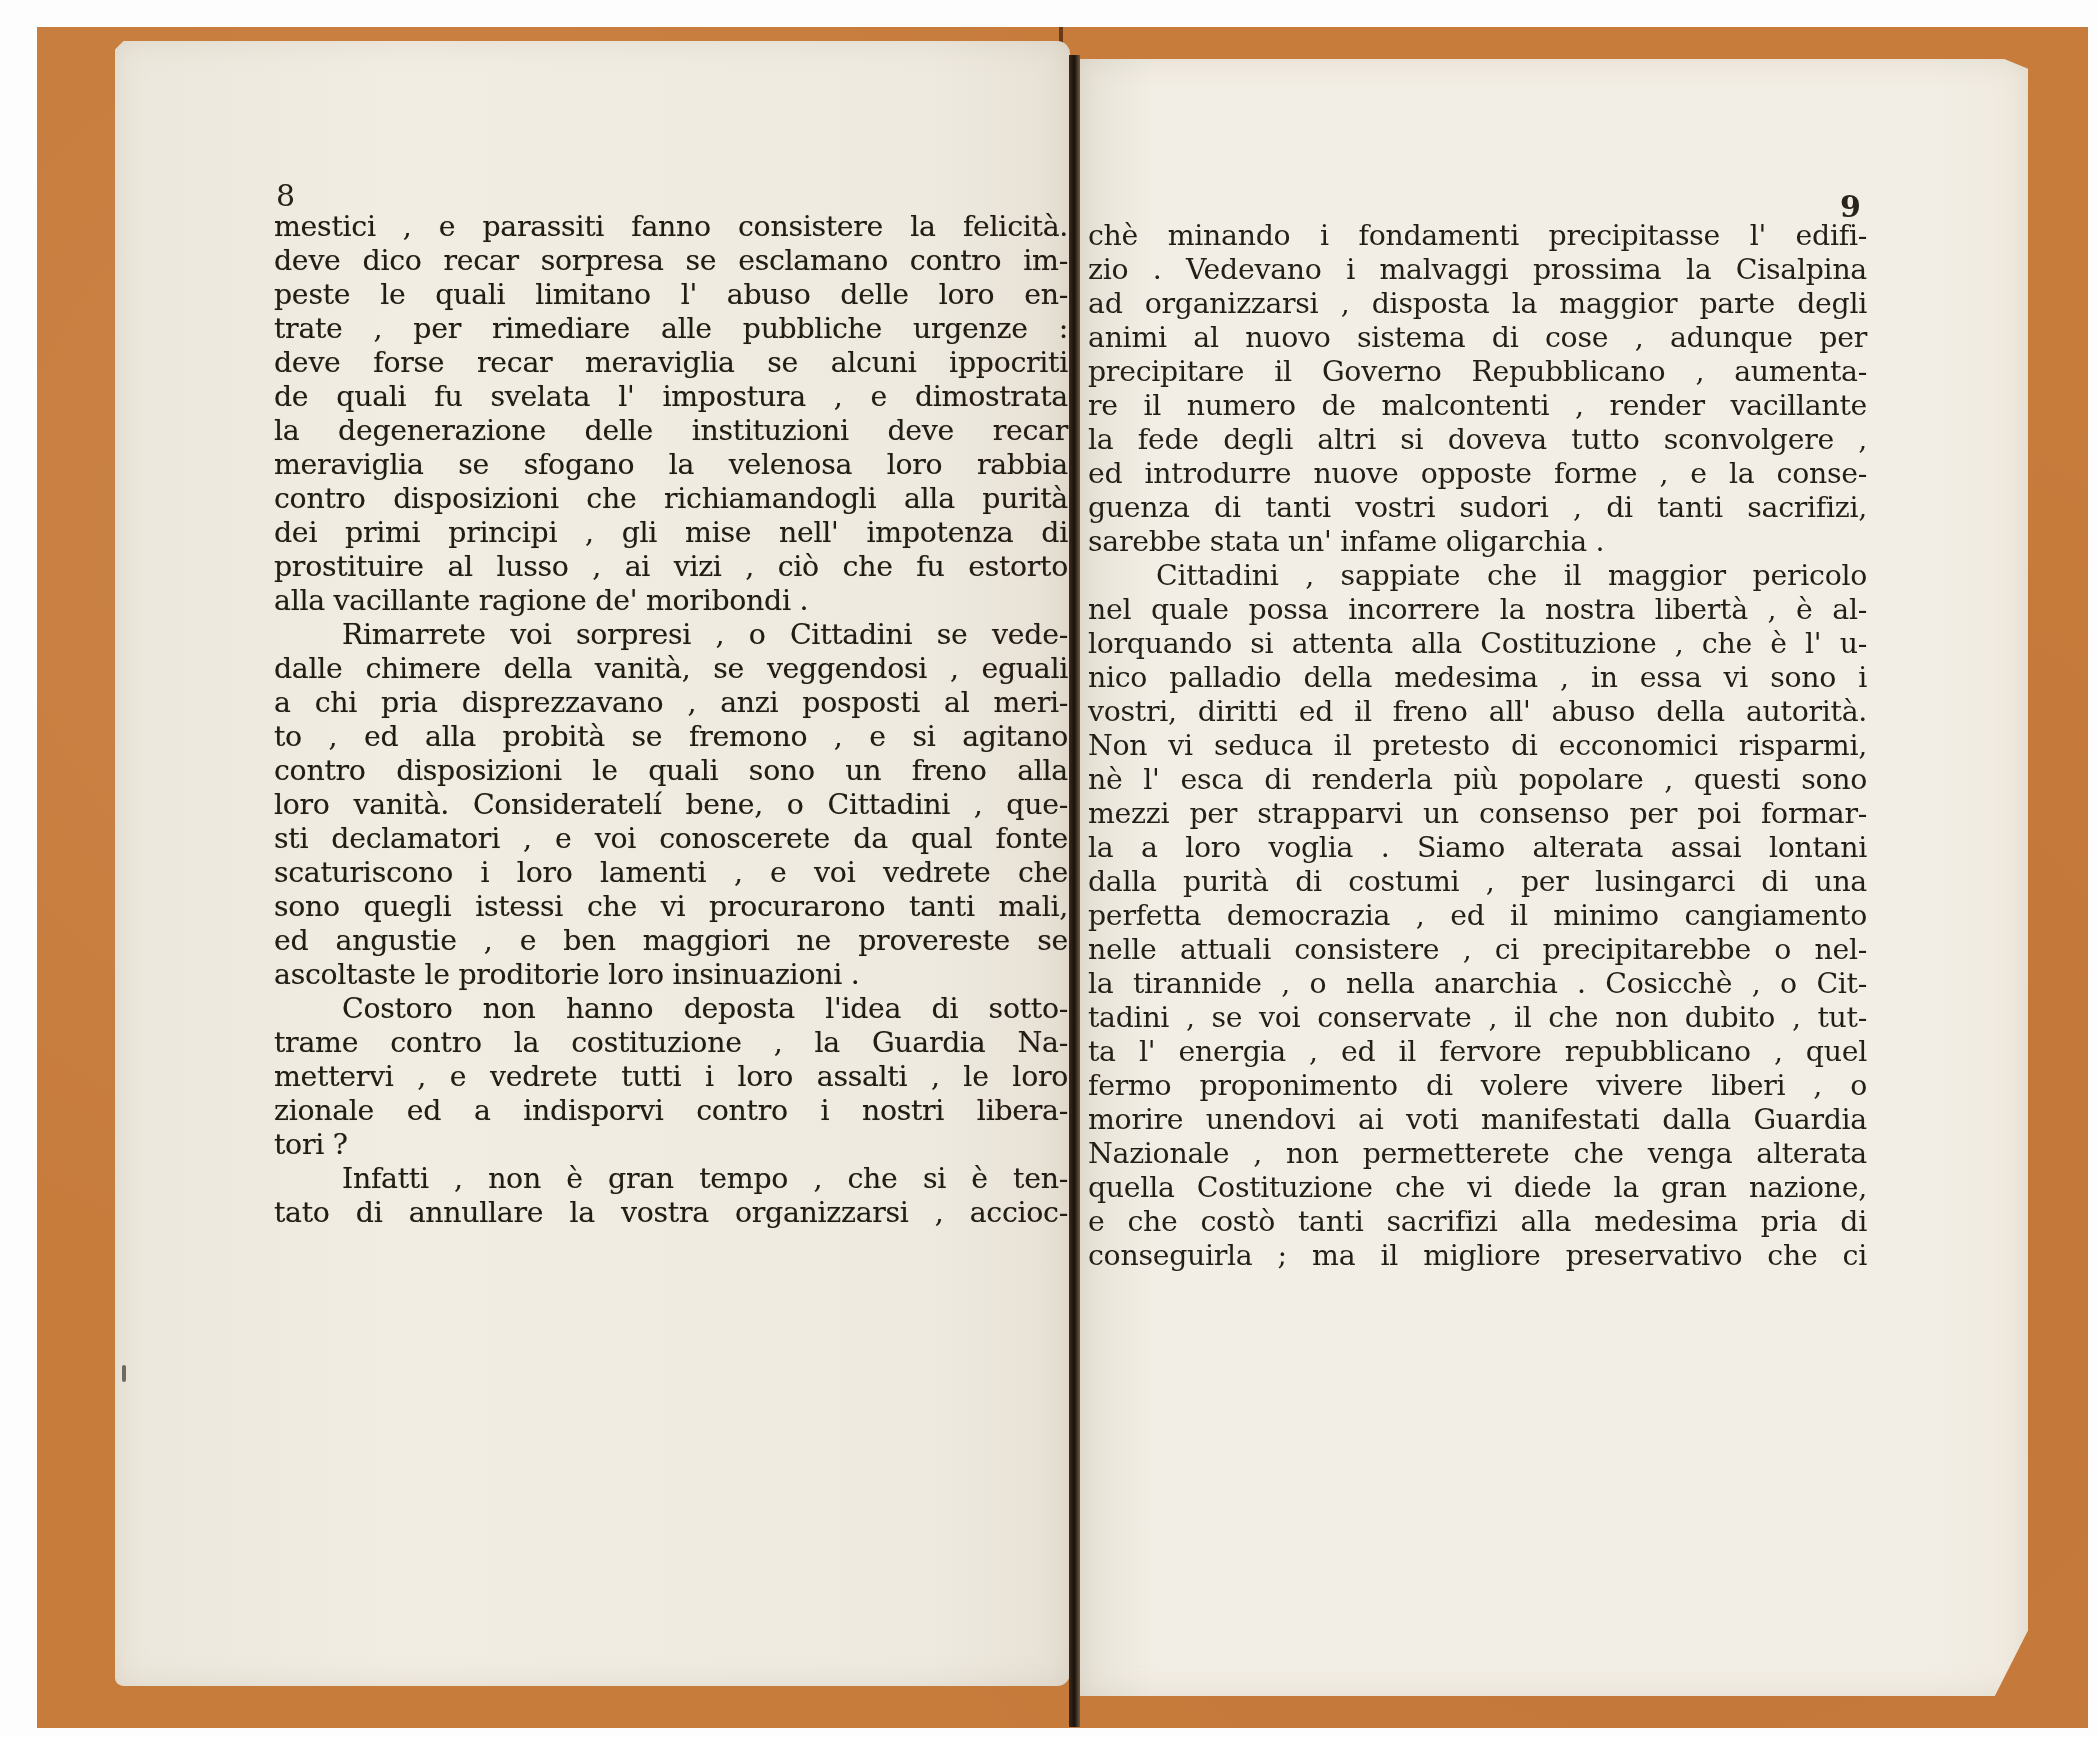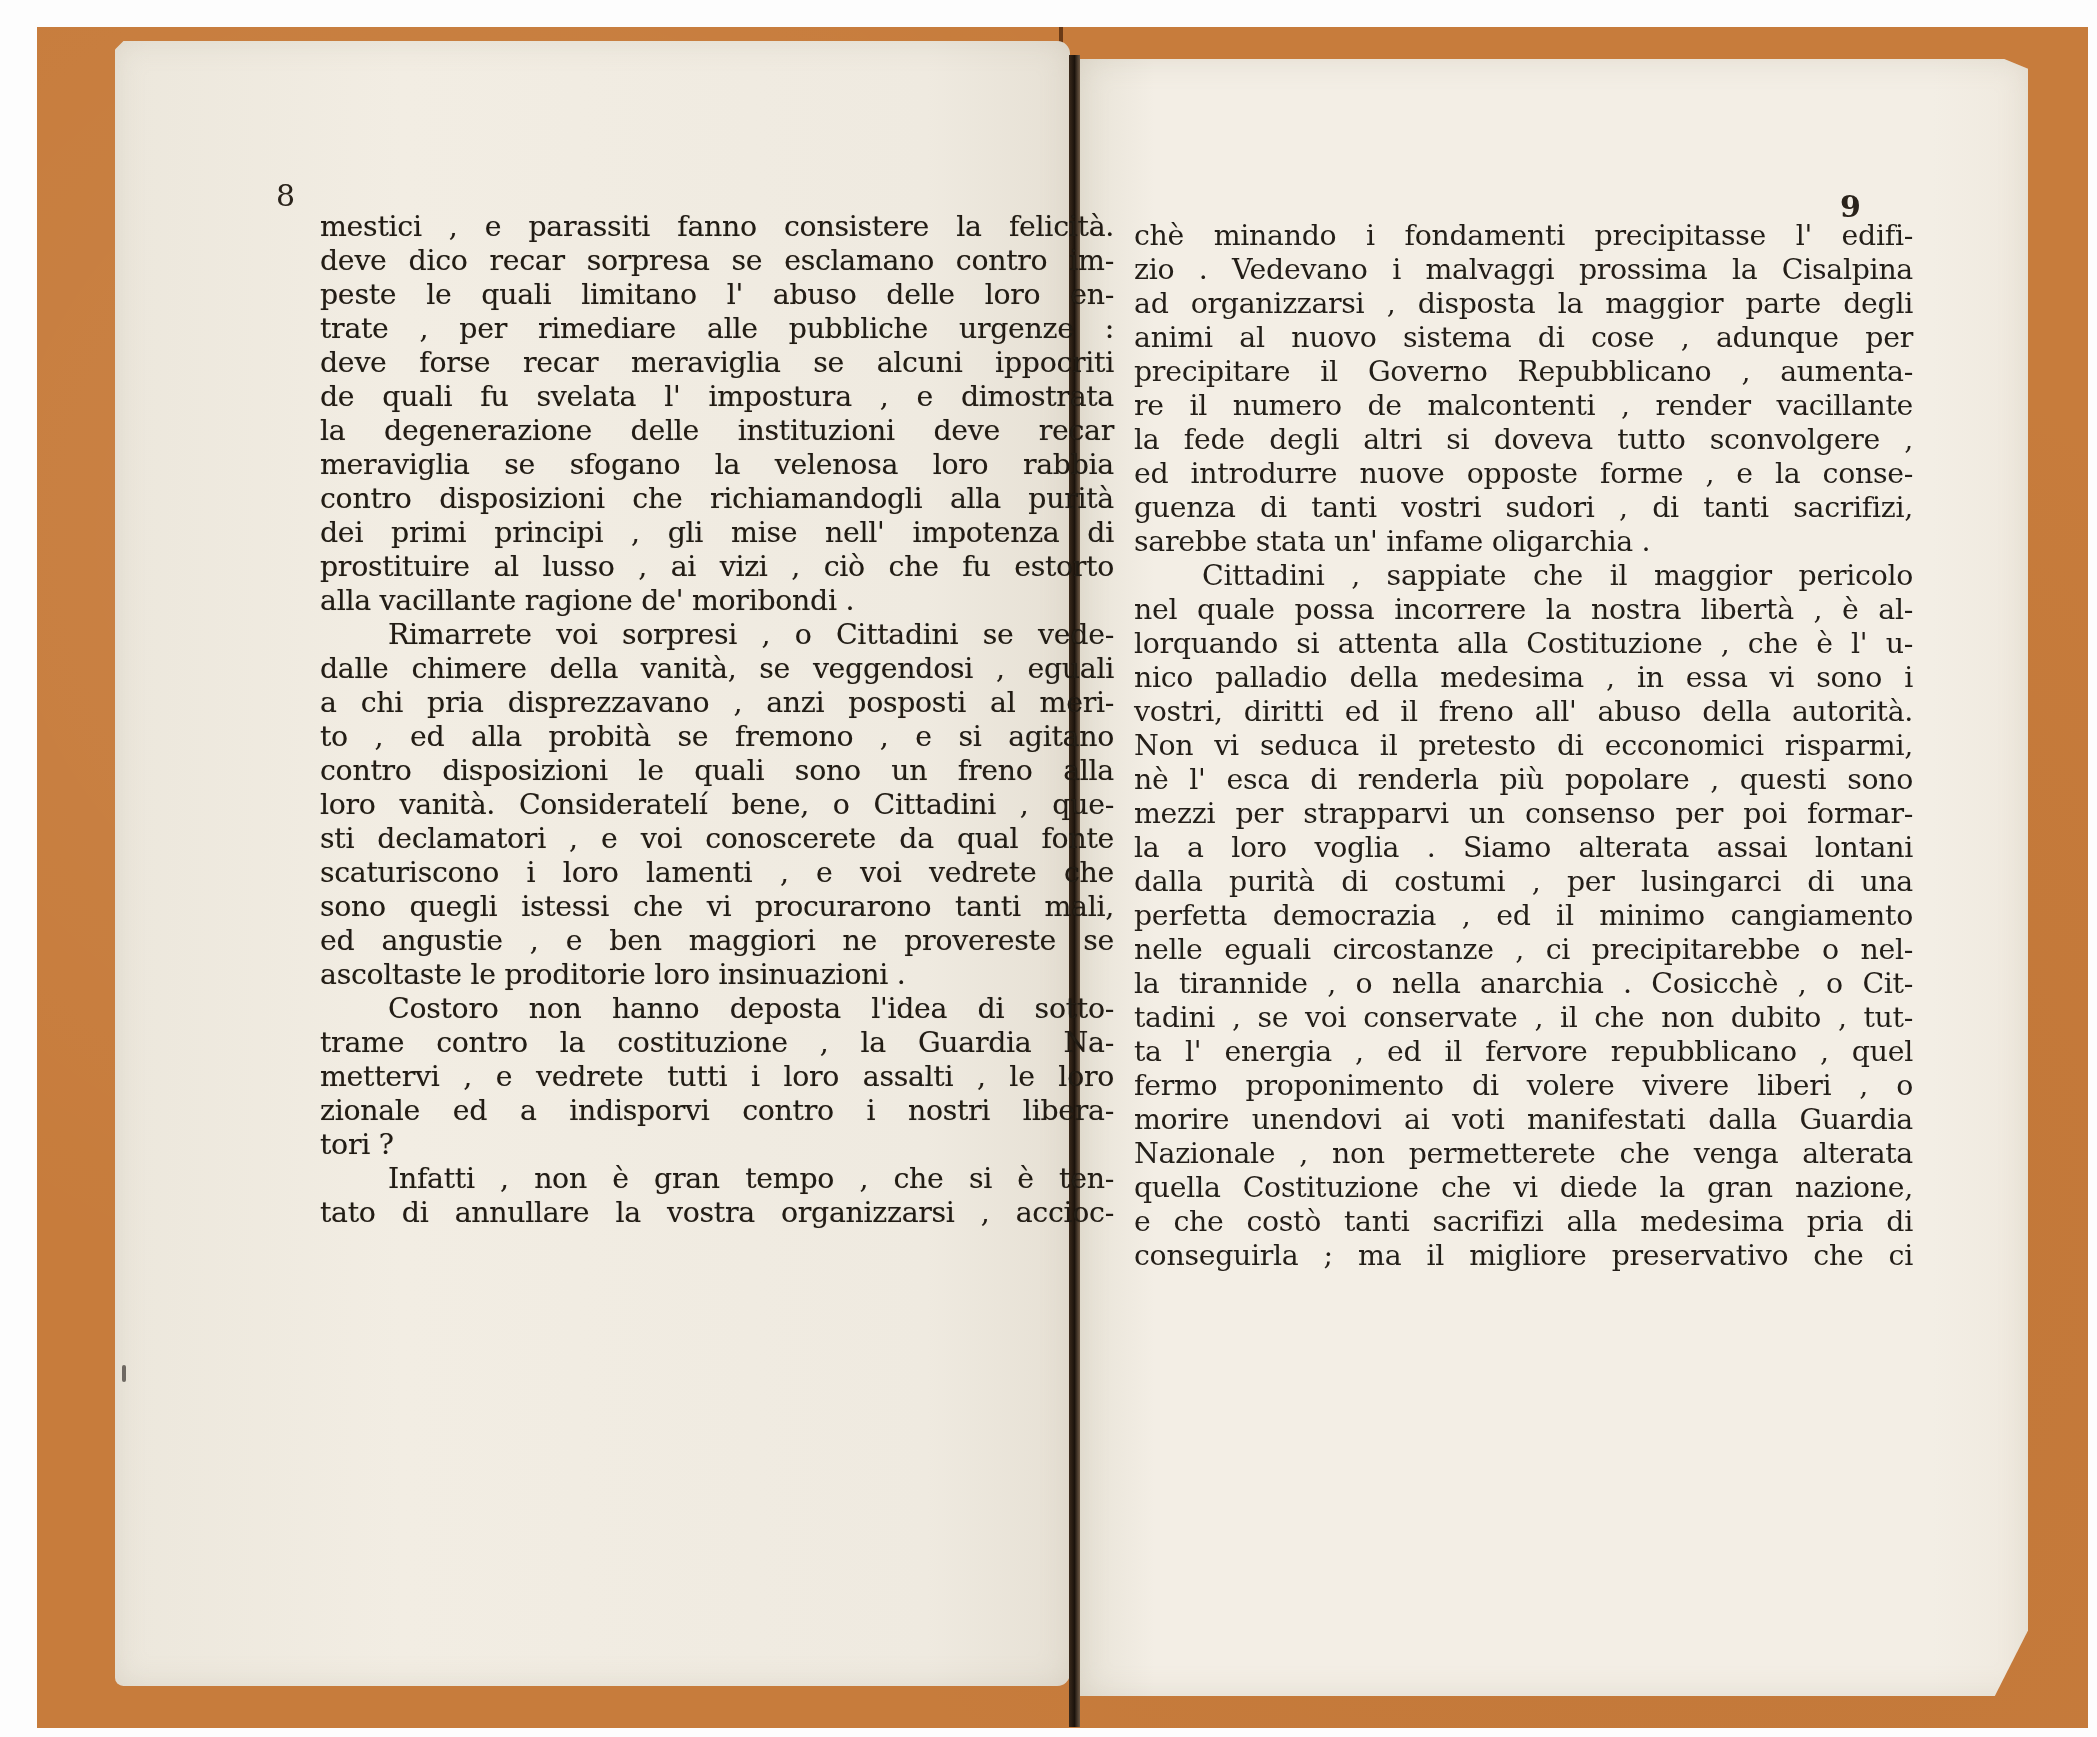--- a/index.html
+++ b/index.html
@@ -37,21 +37,20 @@
     position: absolute; left: 1069px; top: 55px; width: 11.4px; height: 1672px;
     background: linear-gradient(90deg, #3a2a1c, #1b130c 50%, #6e5a46);
   }
   .text-block {
     position: absolute;
     font-family: "DejaVu Serif", "Liberation Serif", serif;
     color: #1f1a14;
     font-size: 28.4px;
     line-height: 34px;
     letter-spacing: -0.3px;
-    margin-left: 46px;
   }
   .text-block.left { left: 274px; top: 210px; width: 794px; }
   .text-block.right { left: 1088px; top: 219px; width: 779px; }
   .line {
     display: block; white-space: nowrap; text-align: justify;
     text-align-last: justify; height: 34px;
   }
   .line.last { text-align-last: left; }
   .line.indent { padding-left: 68px; }
   .left-text .line { color: #221c14; text-shadow: 0 0 0.7px rgba(0,0,0,0.35); }
@@ -128,21 +127,21 @@
     <span class="line">nel quale possa incorrere la nostra libertà , è al-</span>
     <span class="line">lorquando si attenta alla Costituzione , che è l' u-</span>
     <span class="line">nico palladio della medesima , in essa vi sono i</span>
     <span class="line">vostri, diritti ed il freno all' abuso della autorità.</span>
     <span class="line">Non vi seduca il pretesto di ecconomici risparmi,</span>
     <span class="line">nè l' esca di renderla più popolare , questi sono</span>
     <span class="line">mezzi per strapparvi un consenso per poi formar-</span>
     <span class="line">la a loro voglia . Siamo alterata assai lontani</span>
     <span class="line">dalla purità di costumi , per lusingarci di una</span>
     <span class="line">perfetta democrazia , ed il minimo cangiamento</span>
-    <span class="line">nelle eguali circostanze , ci precipitarebbe o nel-</span>
+    <span class="line">nelle attuali consistere , ci precipitarebbe o nel-</span>
     <span class="line">la tirannide , o nella anarchia . Cosicchè , o Cit-</span>
     <span class="line">tadini , se voi conservate , il che non dubito , tut-</span>
     <span class="line">ta l' energia , ed il fervore repubblicano , quel</span>
     <span class="line">fermo proponimento di volere vivere liberi , o</span>
     <span class="line">morire unendovi ai voti manifestati dalla Guardia</span>
     <span class="line">Nazionale , non permetterete che venga alterata</span>
     <span class="line">quella Costituzione che vi diede la gran nazione,</span>
     <span class="line">e che costò tanti sacrifizi alla medesima pria di</span>
     <span class="line">conseguirla ; ma il migliore preservativo che ci</span>
   </div>

